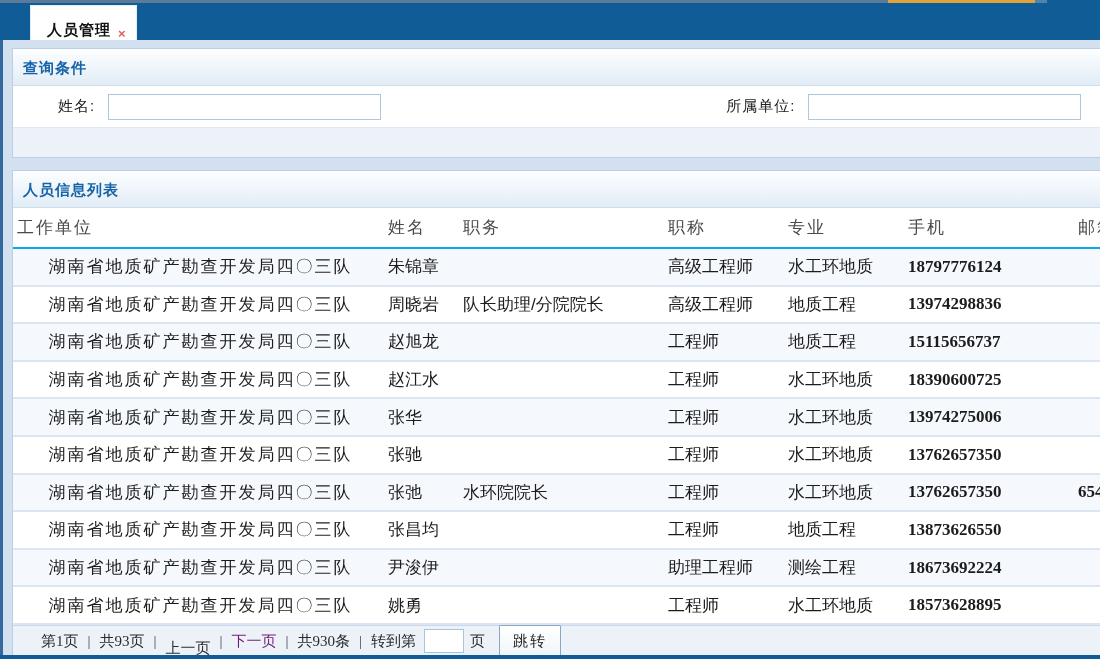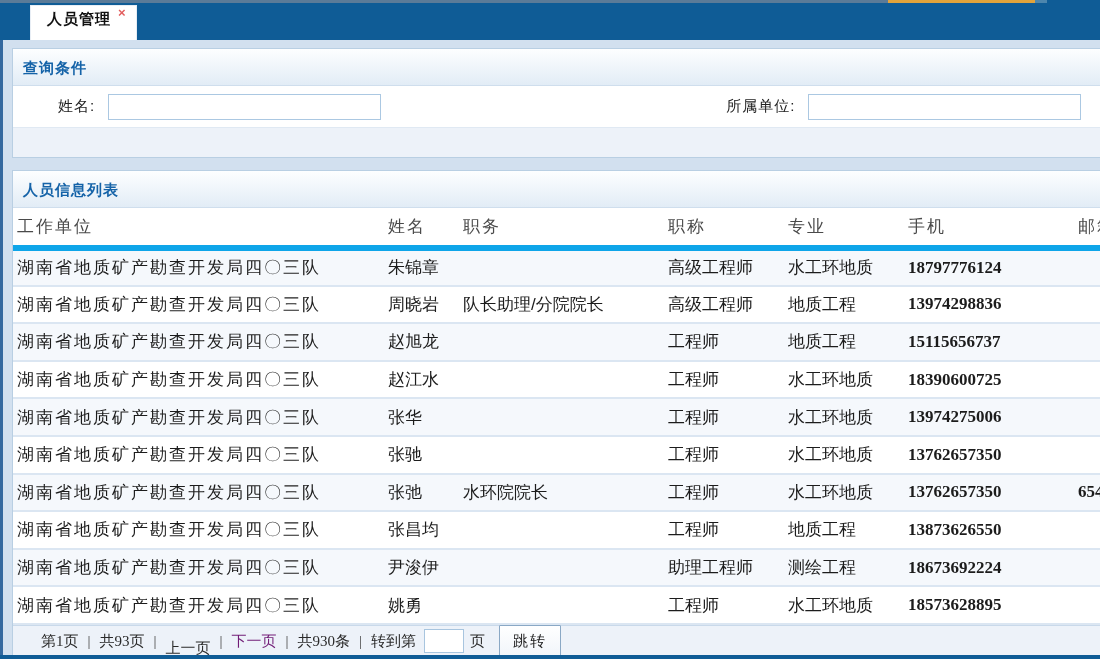--- a/index.html
+++ b/index.html
@@ -10,22 +10,22 @@
   
   .top-strip { left:0; top:0; width:1100px; height:3px; }
   .seg1 { left:0; top:0; width:888px; height:3px; background:#5b7b98; }
   .seg2 { left:888px; top:0; width:147px; height:3px; background:#e1a33b; }
   .seg3 { left:1035px; top:0; width:12px; height:3px; background:#4d86ad; }
   .seg4 { left:1047px; top:0; width:53px; height:3px; background:#0f5c96; }
 
   
   .titlebar { left:0; top:3px; width:1100px; height:37px; background:#0f5c96; }
   .tab { position:absolute; left:30px; top:2px; height:35px; background:#ffffff;
-         border:1px solid #e8eef5; border-bottom:none; display:flex; align-items:flex-start;
-         padding:4px 10px 0 16px; }
+         border:1px solid #e8eef5; border-bottom:none; display:flex; align-items:flex-end;
+         padding:16px 10px 0 16px; }
   .tab-label { font-size:15px; font-weight:bold; color:#111; letter-spacing:1px; }
   .tab-close { color:#e25d5d; font-size:13px; font-weight:bold; margin-left:7px;
                margin-top:-4px; cursor:pointer; line-height:1; }
 
   .left-strip { left:0; top:40px; width:3px; height:615px; background:#34699f; }
   .bottom-strip { left:0; top:655px; width:1100px; height:4px; background:#0f5c96; }
 
   .panel { position:absolute; left:12px; width:1171px; background:#fff;
            border:1px solid #b9cfe3; }
   .panel-header { height:37px; line-height:37px; padding-left:10px;
@@ -43,24 +43,24 @@
   .actions-row { height:30px; background:#edf2f9; border-top:1px solid #e0e9f3; }
 
   
   .list-panel { top:170px; }
   table { border-collapse:collapse; table-layout:fixed; width:1169px; }
   col.c1{width:371px} col.c2{width:75px} col.c3{width:205px} col.c4{width:120px}
   col.c5{width:120px} col.c6{width:170px} col.c7{width:108px}
   thead th { height:40px; text-align:left; padding:0 0 0 4px; font-weight:normal;
              font-family:"Liberation Serif","DejaVu Serif",serif;
              color:#4a4a4a; font-size:17px; letter-spacing:2px;
-             border-bottom:6px solid #0ea5e9; background:#fff; white-space:nowrap; overflow:hidden; }
+             border-bottom:2px solid #0ea5e9; background:#fff; white-space:nowrap; overflow:hidden; }
   tbody td { height:37.6px; padding:0 0 0 4px; font-size:17px; color:#1c1c1c;
              border-bottom:2px solid #dbe6f2; white-space:nowrap; overflow:hidden; }
-  tbody td:first-child { letter-spacing:2px; }
+  tbody td:first-child { letter-spacing:2px;text-align:center; }
   tbody td:nth-child(6), tbody td:nth-child(7) { font-weight:600;font-family:Liberation Serif, serif; }
   tbody tr:nth-child(odd) { background:#f5f8fc; }
   tbody tr:nth-child(even) { background:#ffffff; }
 
   
   .pagination { height:32px; background:#edf2f9; border-top:1px solid #c9d9ea;
                 display:flex; align-items:center; padding-left:28px;
                 font-family:"Liberation Serif","DejaVu Serif",serif;
                 font-size:15px; color:#2a2a2a; }
   .pagination .sep { margin:0 9px; color:#444; }

